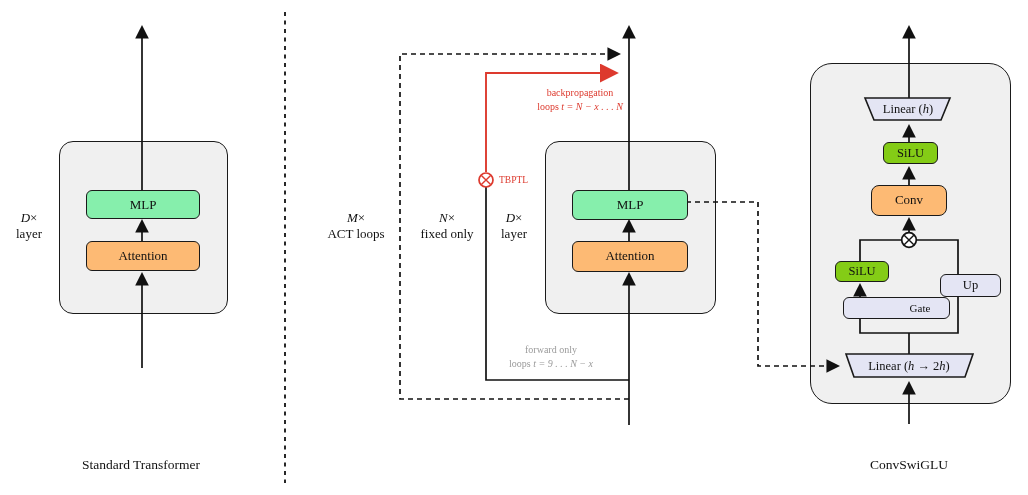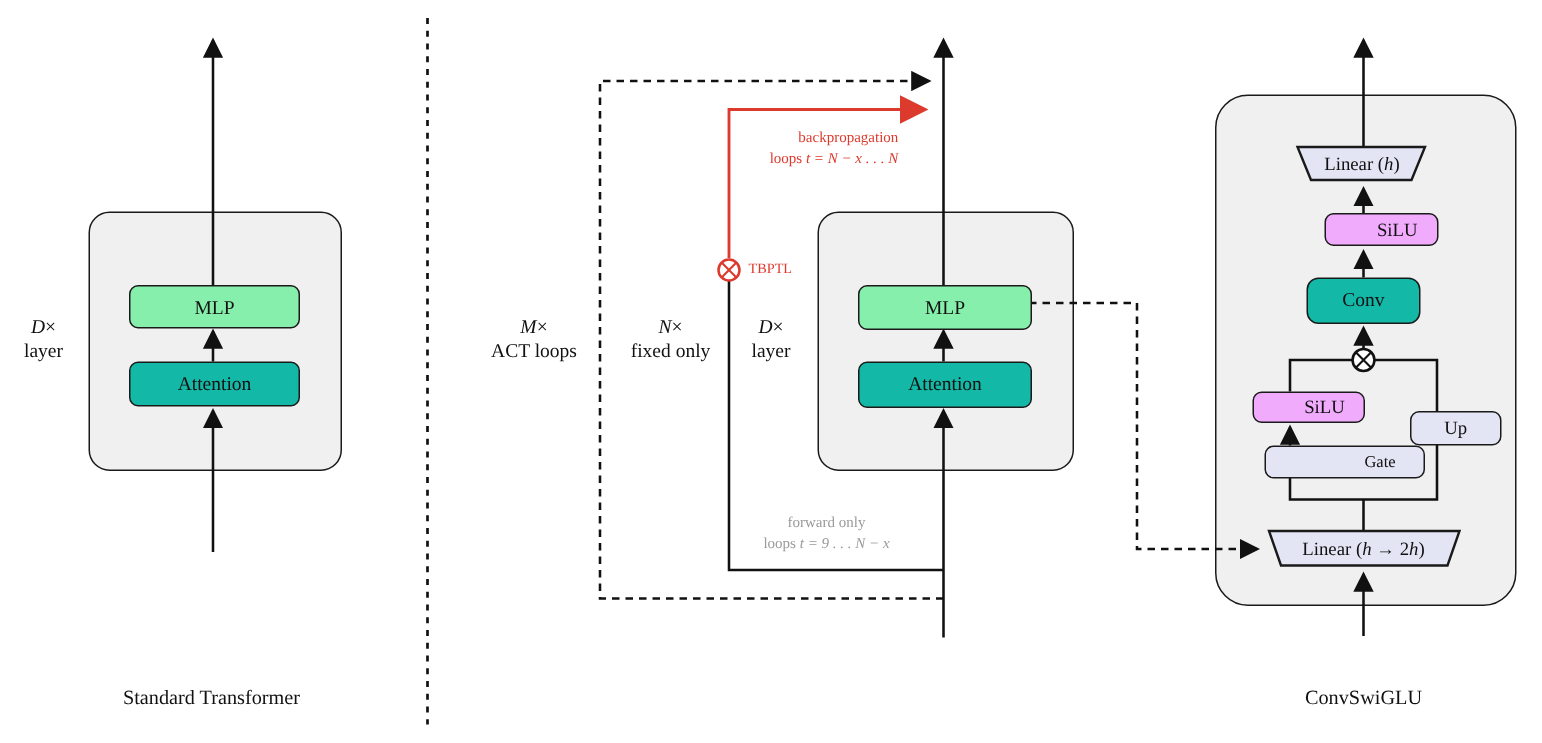--- a/index.html
+++ b/index.html
@@ -12,22 +12,22 @@
   .panelbox{
     position:absolute;background:#f0f0f0;border:1.6px solid #1a1a1a;
     border-radius:14px;z-index:1;
   }
   .box{
     position:absolute;border:1.6px solid #1a1a1a;border-radius:6px;
     display:flex;align-items:center;justify-content:center;
     font-size:13px;z-index:3;white-space:nowrap;
   }
   .blue{background:#86efac;}
-  .pink{background:#14b8a6;}
-  .green{background:#f0abfc;padding-left:21px;}
+  .pink{background:#fdba74;}
+  .green{background:#84cc16;}
   .lav{background:#e4e5f4;margin-left:12px;}
   .lbl{
     position:absolute;transform:translate(-50%,-50%);
     text-align:center;white-space:nowrap;z-index:4;font-size:13px;line-height:16px;
   }
   .cap{font-size:13.5px;}
   .small{font-size:10px;line-height:13.5px;}
   .red{color:#dd3a2e;}
   .gray{color:#9a9a9a;}
   .math{font-style:italic;}
@@ -120,21 +120,21 @@
   </div>
   <div class="lbl" style="left:447px;top:226px;">
     <div><span class="math">N</span><span>×</span></div>
     <div>fixed only</div>
   </div>
   <div class="lbl" style="left:514px;top:226px;">
     <div><span class="math">D</span><span>×</span></div>
     <div>layer</div>
   </div>
 
-  <div class="lbl small red" style="left:556px;top:99px;text-align:right;">
+  <div class="lbl small red" style="left:580px;top:99px;">
     <div>backpropagation</div>
     <div><span>loops </span><span class="math">t = N − x . . . N</span></div>
   </div>
   <div class="lbl small red" style="left:499px;top:180.5px;transform:translate(0,-50%);font-size:9.5px;">TBPTL</div>
   <div class="lbl small gray" style="left:551px;top:356px;">
     <div>forward only</div>
     <div><span>loops </span><span class="math">t = 9 . . . N − x</span></div>
   </div>
 
   <div class="lbl trap-lbl" style="left:908px;top:109px;">

